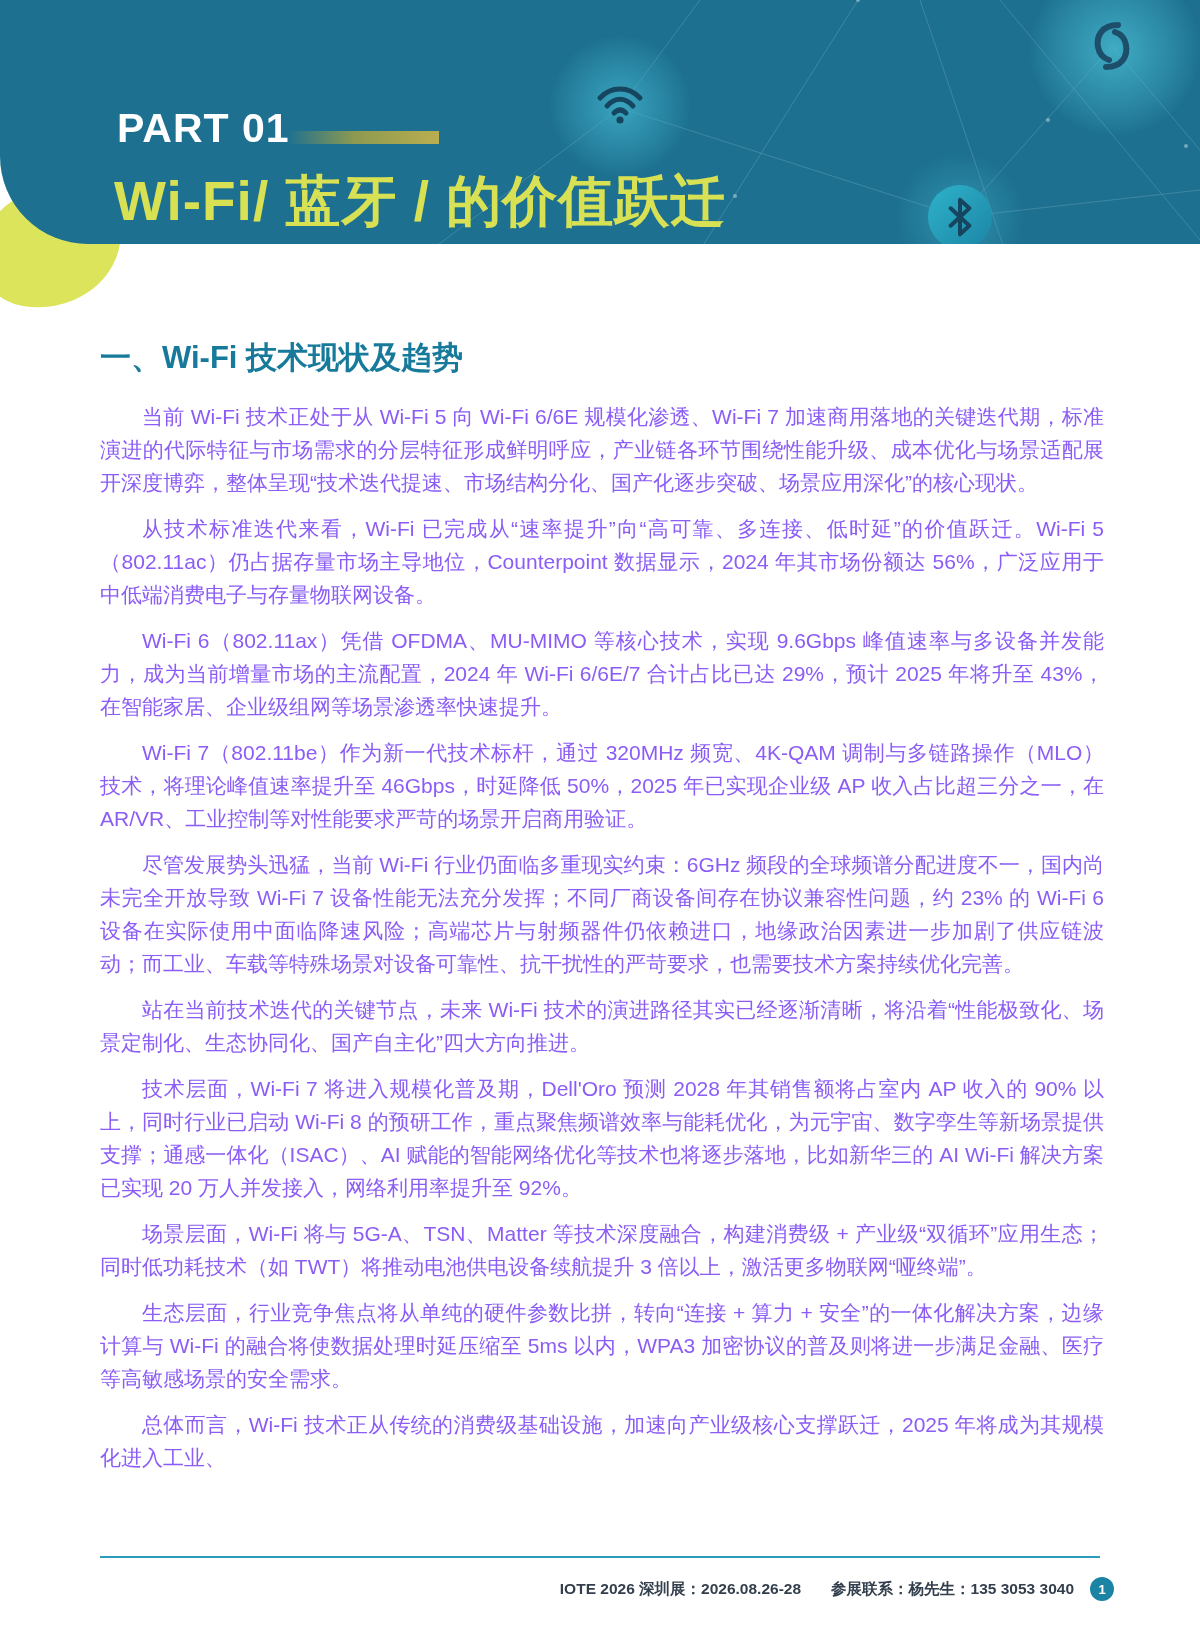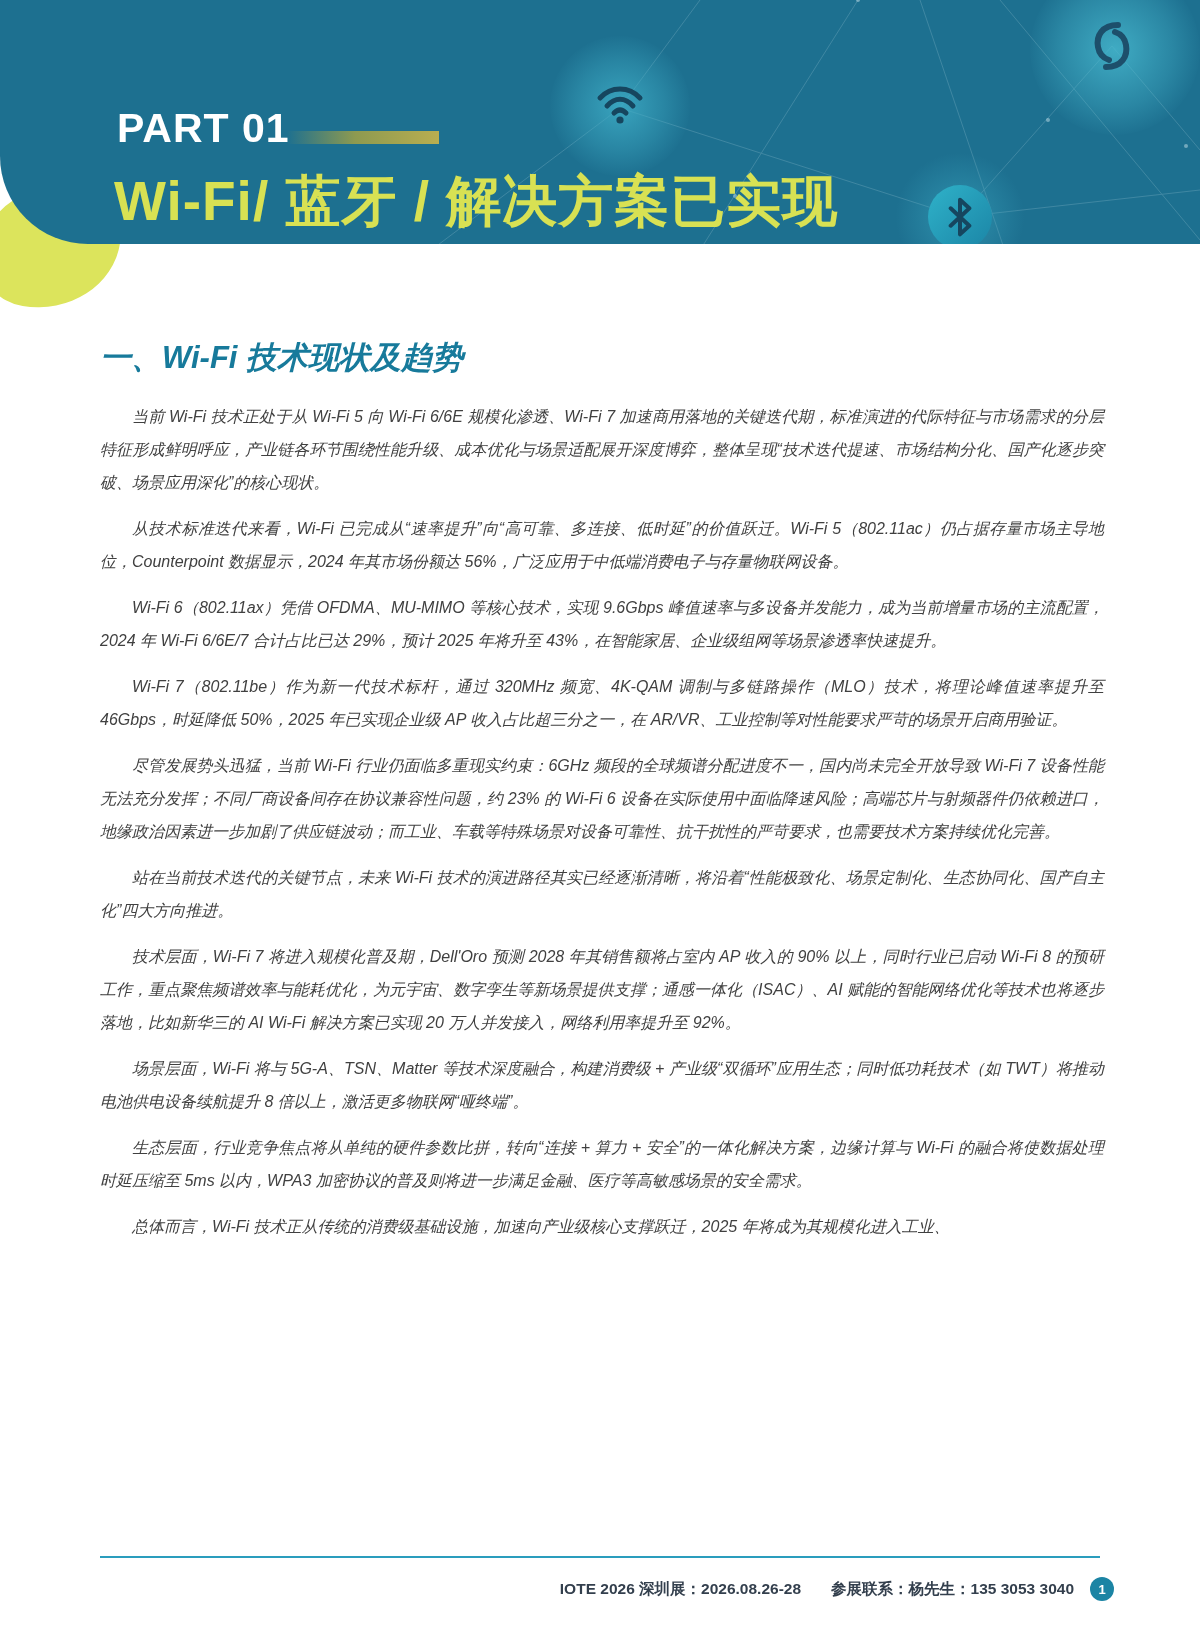--- a/index.html
+++ b/index.html
@@ -46,27 +46,27 @@
   .part-bar{
     position:absolute;left:287px;top:131px;width:152px;height:13px;
     background:linear-gradient(90deg,rgba(130,150,95,0) 0%,#8e9a50 45%,#b9ae50 100%);
   }
   .banner-title{
     position:absolute;left:114px;top:168px;color:#d8e153;
     font-size:55px;font-weight:bold;letter-spacing:1px;line-height:1.2;white-space:nowrap;
   }
 
   
-  .content{position:absolute;left:100px;top:266px;width:1004px;z-index:3;font-style:italic;}
+  .content{position:absolute;left:100px;top:266px;width:1004px;z-index:3;}
   .section-heading{
     margin-top:74px;margin-bottom:24px;color:#177a9b;
     font-size:31px;font-weight:bold;line-height:1.15;
   }
   .content p{
-    margin:0 0 13px 0;color:#404040;font-size:16px;line-height:33px;
+    margin:0 0 13px 0;color:#8b5cf6;font-size:21px;line-height:33px;
     text-align:justify;text-indent:2em;
   }
 
   
   .footer-line{
     position:absolute;left:100px;width:1000px;top:1556px;height:2px;
     background:#2a9dbd;z-index:3;
   }
   .footer{
     position:absolute;top:1577px;right:86px;display:flex;align-items:center;
@@ -129,33 +129,33 @@
 
     <svg class="icon-abs" style="left:1088px;top:20px;" width="48" height="52" viewBox="0 0 48 52">
       <g fill="none" stroke="#1d4f6b" stroke-width="6" stroke-linecap="round">
         <path d="M30 5 C14 5 8 16 10 27 C11 33 15 38 21 40"></path>
         <path d="M18 47 C34 47 40 36 38 25 C37 19 33 14 27 12"></path>
       </g>
     </svg>
 
     <div class="part-label">PART 01</div>
     <div class="part-bar"></div>
-    <div class="banner-title">Wi-Fi/ 蓝牙 / 解决方案已实现</div>
+    <div class="banner-title">Wi-Fi/ 蓝牙 / 的价值跃迁</div>
   </div>
 
   <div class="content">
     <div class="section-heading">一、Wi-Fi 技术现状及趋势</div>
     <p>当前 Wi-Fi 技术正处于从 Wi-Fi 5 向 Wi-Fi 6/6E 规模化渗透、Wi-Fi 7 加速商用落地的关键迭代期，标准演进的代际特征与市场需求的分层特征形成鲜明呼应，产业链各环节围绕性能升级、成本优化与场景适配展开深度博弈，整体呈现“技术迭代提速、市场结构分化、国产化逐步突破、场景应用深化”的核心现状。</p>
     <p>从技术标准迭代来看，Wi-Fi 已完成从“速率提升”向“高可靠、多连接、低时延”的价值跃迁。Wi-Fi 5（802.11ac）仍占据存量市场主导地位，Counterpoint 数据显示，2024 年其市场份额达 56%，广泛应用于中低端消费电子与存量物联网设备。</p>
     <p>Wi-Fi 6（802.11ax）凭借 OFDMA、MU-MIMO 等核心技术，实现 9.6Gbps 峰值速率与多设备并发能力，成为当前增量市场的主流配置，2024 年 Wi-Fi 6/6E/7 合计占比已达 29%，预计 2025 年将升至 43%，在智能家居、企业级组网等场景渗透率快速提升。</p>
     <p>Wi-Fi 7（802.11be）作为新一代技术标杆，通过 320MHz 频宽、4K-QAM 调制与多链路操作（MLO）技术，将理论峰值速率提升至 46Gbps，时延降低 50%，2025 年已实现企业级 AP 收入占比超三分之一，在 AR/VR、工业控制等对性能要求严苛的场景开启商用验证。</p>
     <p>尽管发展势头迅猛，当前 Wi-Fi 行业仍面临多重现实约束：6GHz 频段的全球频谱分配进度不一，国内尚未完全开放导致 Wi-Fi 7 设备性能无法充分发挥；不同厂商设备间存在协议兼容性问题，约 23% 的 Wi-Fi 6 设备在实际使用中面临降速风险；高端芯片与射频器件仍依赖进口，地缘政治因素进一步加剧了供应链波动；而工业、车载等特殊场景对设备可靠性、抗干扰性的严苛要求，也需要技术方案持续优化完善。</p>
     <p>站在当前技术迭代的关键节点，未来 Wi-Fi 技术的演进路径其实已经逐渐清晰，将沿着“性能极致化、场景定制化、生态协同化、国产自主化”四大方向推进。</p>
     <p>技术层面，Wi-Fi 7 将进入规模化普及期，Dell'Oro 预测 2028 年其销售额将占室内 AP 收入的 90% 以上，同时行业已启动 Wi-Fi 8 的预研工作，重点聚焦频谱效率与能耗优化，为元宇宙、数字孪生等新场景提供支撑；通感一体化（ISAC）、AI 赋能的智能网络优化等技术也将逐步落地，比如新华三的 AI Wi-Fi 解决方案已实现 20 万人并发接入，网络利用率提升至 92%。</p>
-    <p>场景层面，Wi-Fi 将与 5G-A、TSN、Matter 等技术深度融合，构建消费级 + 产业级“双循环”应用生态；同时低功耗技术（如 TWT）将推动电池供电设备续航提升 8 倍以上，激活更多物联网“哑终端”。</p>
+    <p>场景层面，Wi-Fi 将与 5G-A、TSN、Matter 等技术深度融合，构建消费级 + 产业级“双循环”应用生态；同时低功耗技术（如 TWT）将推动电池供电设备续航提升 3 倍以上，激活更多物联网“哑终端”。</p>
     <p>生态层面，行业竞争焦点将从单纯的硬件参数比拼，转向“连接 + 算力 + 安全”的一体化解决方案，边缘计算与 Wi-Fi 的融合将使数据处理时延压缩至 5ms 以内，WPA3 加密协议的普及则将进一步满足金融、医疗等高敏感场景的安全需求。</p>
     <p>总体而言，Wi-Fi 技术正从传统的消费级基础设施，加速向产业级核心支撑跃迁，2025 年将成为其规模化进入工业、</p>
   </div>
 
   <div class="footer-line"></div>
   <div class="footer">
     <span class="seg">IOTE 2026 深圳展：2026.08.26-28</span>
     <span class="gap"></span>
     <span class="seg">参展联系：杨先生：135 3053 3040</span>
     <span class="page-badge">1</span>

